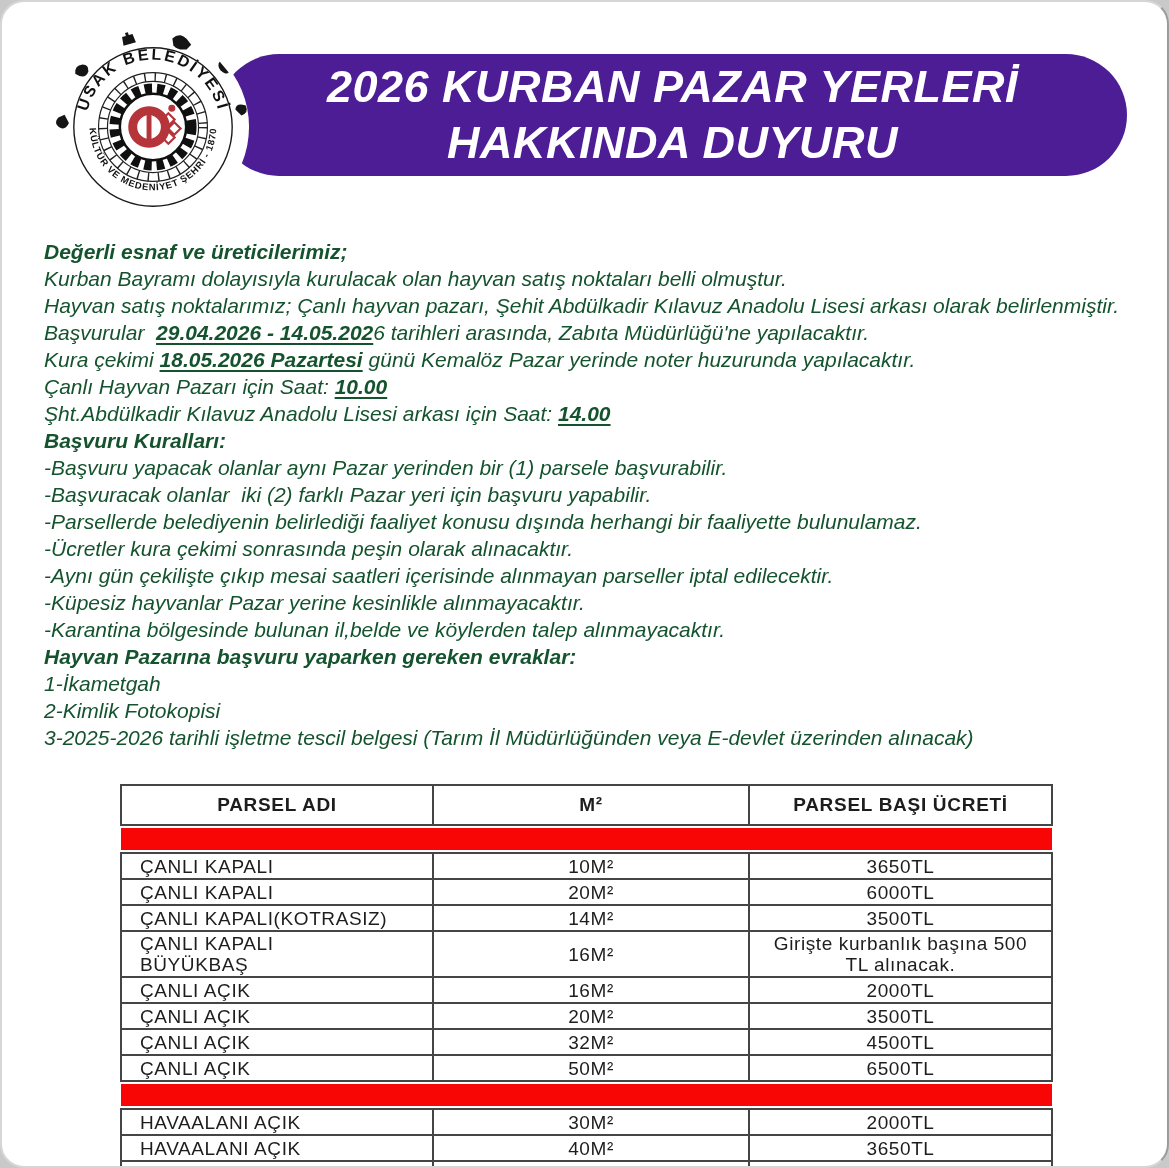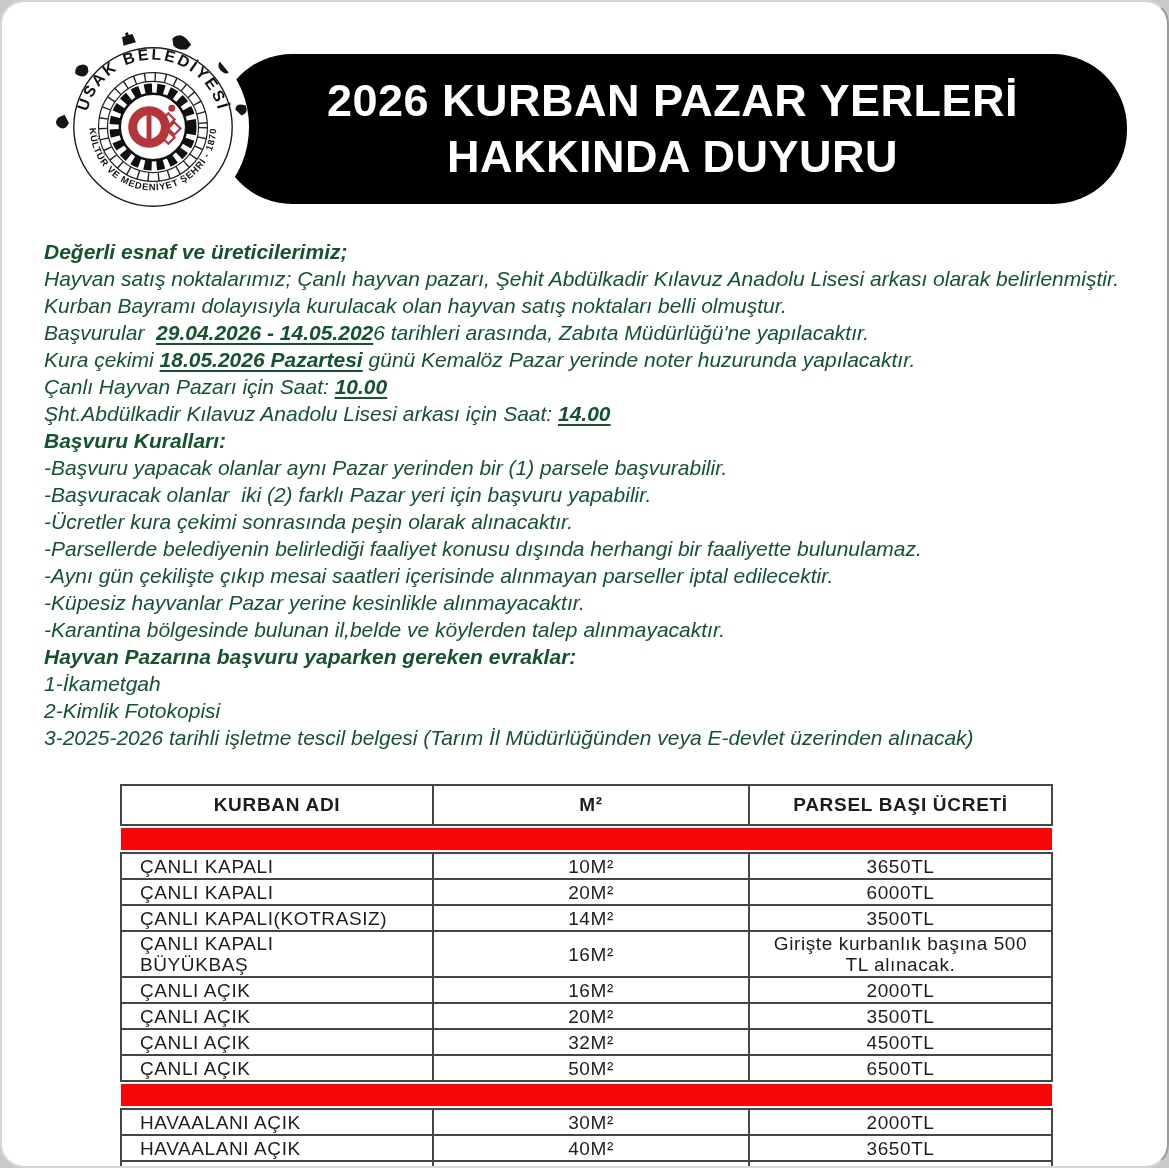--- a/index.html
+++ b/index.html
@@ -14,25 +14,26 @@
     background:#ffffff;
     border-radius:24px;
     overflow:hidden;
     box-sizing:border-box;
     border:2px solid #d6d6d6;
     border-right:2px solid #9b9b9b;
   }
   
   .banner{
     position:absolute;left:216px;top:52px;
-    width:909px;height:150px;
-    background:#000000;
+    width:909px;height:122px;
+    background:#4c1d95;
     border-radius:74px;
     display:flex;flex-direction:column;justify-content:center;align-items:center;
     z-index:1;
+    font-style:italic;
   }
   .banner-line{
     color:#ffffff;font-weight:bold;
     font-size:45px;line-height:56px;letter-spacing:0.5px;
     white-space:nowrap;
   }
   #logo{
     position:absolute;left:52px;top:26px;
     width:198px;height:198px;z-index:2;
   }
@@ -143,53 +144,53 @@
     </g>
   </svg>
 
   <div class="banner">
     <div class="banner-line">2026 KURBAN PAZAR YERLERİ</div>
     <div class="banner-line">HAKKINDA DUYURU</div>
   </div>
 
   <div class="content">
     <p class="red-heading">Değerli esnaf ve üreticilerimiz;</p>
+    <p>Kurban Bayramı dolayısıyla kurulacak olan hayvan satış noktaları belli olmuştur.</p>
     <p>Hayvan satış noktalarımız; Çanlı hayvan pazarı, Şehit Abdülkadir Kılavuz Anadolu Lisesi arkası olarak belirlenmiştir.</p>
-    <p>Kurban Bayramı dolayısıyla kurulacak olan hayvan satış noktaları belli olmuştur.</p>
     <p><span>Başvurular  </span><span class="bu">29.04.2026 - 14.05.202</span><span>6</span><span> tarihleri arasında, Zabıta Müdürlüğü'ne yapılacaktır.</span></p>
     <p><span>Kura çekimi </span><span class="bu">18.05.2026 Pazartesi</span><span> günü Kemalöz Pazar yerinde noter huzurunda yapılacaktır.</span></p>
     <p><span>Çanlı Hayvan Pazarı için Saat: </span><span class="bu">10.00</span></p>
     <p><span>Şht.Abdülkadir Kılavuz Anadolu Lisesi arkası için Saat: </span><span class="bu">14.00</span></p>
     <p class="red-heading">Başvuru Kuralları:</p>
     <div id="rules-list">
         <p>-Başvuru yapacak olanlar aynı Pazar yerinden bir (1) parsele başvurabilir.</p>
         <p>-Başvuracak olanlar  iki (2) farklı Pazar yeri için başvuru yapabilir.</p>
+        <p>-Parsellerde belediyenin belirlediği faaliyet konusu dışında herhangi bir faaliyette bulunulamaz.</p>
         <p>-Ücretler kura çekimi sonrasında peşin olarak alınacaktır.</p>
-        <p>-Parsellerde belediyenin belirlediği faaliyet konusu dışında herhangi bir faaliyette bulunulamaz.</p>
         <p>-Aynı gün çekilişte çıkıp mesai saatleri içerisinde alınmayan parseller iptal edilecektir.</p>
         <p>-Küpesiz hayvanlar Pazar yerine kesinlikle alınmayacaktır.</p>
         <p>-Karantina bölgesinde bulunan il,belde ve köylerden talep alınmayacaktır.</p>
       </div>
     <p class="red-heading">Hayvan Pazarına başvuru yaparken gereken evraklar:</p>
     <div id="documents-list">
         <p>1-İkametgah</p>
         <p>2-Kimlik Fotokopisi</p>
         <p>3-2025-2026 tarihli işletme tescil belgesi (Tarım İl Müdürlüğünden veya E-devlet üzerinden alınacak)</p>
       </div>
   </div>
 
   <table class="price">
     <colgroup>
       <col style="width:312px">
         <col style="width:316px">
         <col style="width:303px">
     </colgroup>
     <thead>
       <tr id="price-header-row">
-          <th>KURBAN ADI</th>
+          <th>PARSEL ADI</th>
           <th>M²</th>
           <th>PARSEL BAŞI ÜCRETİ</th>
         </tr>
     </thead>
     <tbody id="price-body">
         <tr class="band">
           <td colspan="3"></td>
         </tr>
         <tr>
           <td class="c0">ÇANLI KAPALI</td>

